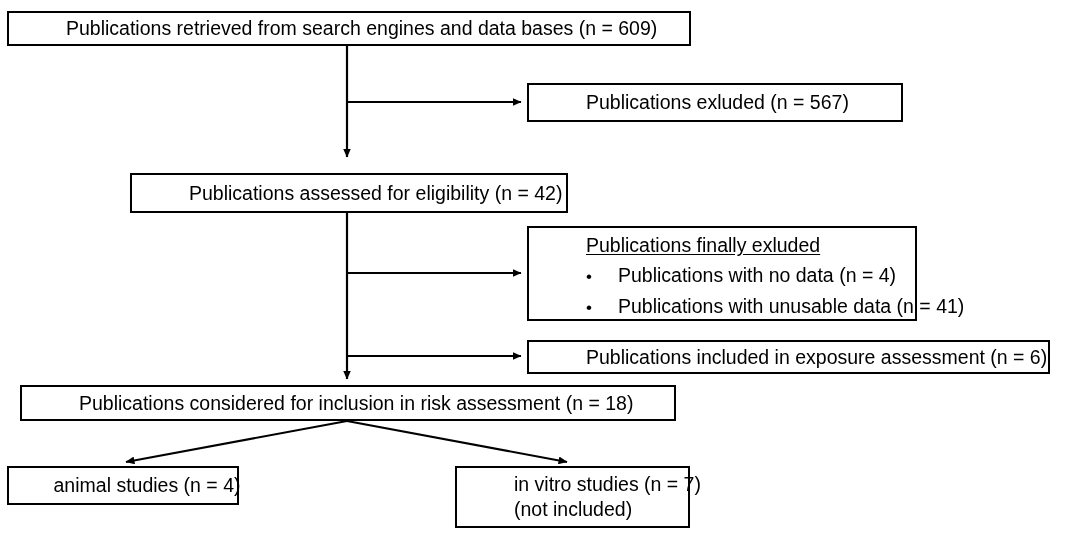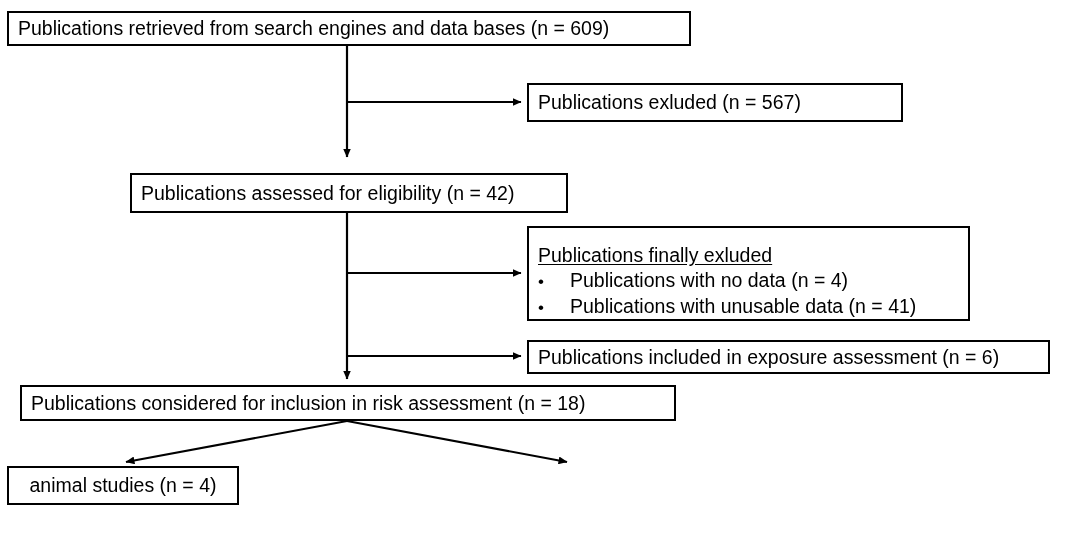--- a/index.html
+++ b/index.html
@@ -24,20 +24,21 @@
   }
   .node {
     position: absolute;
     box-sizing: border-box;
     border: 2px solid #000000;
     background: #ffffff;
     display: flex;
     flex-direction: column;
     justify-content: center;
     z-index: 2;
+    padding-left: 48px;
   }
   .node-line {
     font-size: 19.5px;
     line-height: 1.28;
     color: #000000;
     white-space: nowrap;
     padding: 0 9px;
   }
   .node-heading {
     font-size: 19.5px;
@@ -65,22 +66,22 @@
     font-size: 17px;
   }
   .bullet-text {
     flex: 1 1 auto;
   }
 
   
   #node-retrieved  { left: 7px;   top: 11px;  width: 684px; height: 35px; }
   #node-excluded   { left: 527px; top: 83px;  width: 376px; height: 39px; }
   #node-eligibility{ left: 130px; top: 173px; width: 438px; height: 40px; }
-  #node-finally    { left: 527px; top: 226px; width: 443px; height: 95px;
-                     justify-content: flex-end; padding-top: 5px; }
+  #node-finally    { left: 527px; top: 226px; width: 390px; height: 95px;
+                     justify-content: space-between; padding-top: 5px; }
   #node-exposure   { left: 527px; top: 340px; width: 523px; height: 34px; }
   #node-considered { left: 20px;  top: 385px; width: 656px; height: 36px; }
   #node-animal     { left: 7px;   top: 466px; width: 232px; height: 39px; align-items: center; }
   #node-invitro    { left: 455px; top: 466px; width: 235px; height: 62px; }
 </style>
 </head>
 <body>
 
 <div id="flow-canvas">
 
@@ -135,14 +136,18 @@
   </div>
 
   <div class="node" id="node-considered">
     <div class="node-line">Publications considered for inclusion in risk assessment (n = 18)</div>
   </div>
 
   <div class="node" id="node-animal">
     <div class="node-line">animal studies (n = 4)</div>
   </div>
 
+  <div class="node" id="node-invitro">
+    <div class="node-line">in vitro studies (n = 7)</div>
+    <div class="node-line">(not included)</div>
+  </div>
 
 </div>
 
 </body></html>

